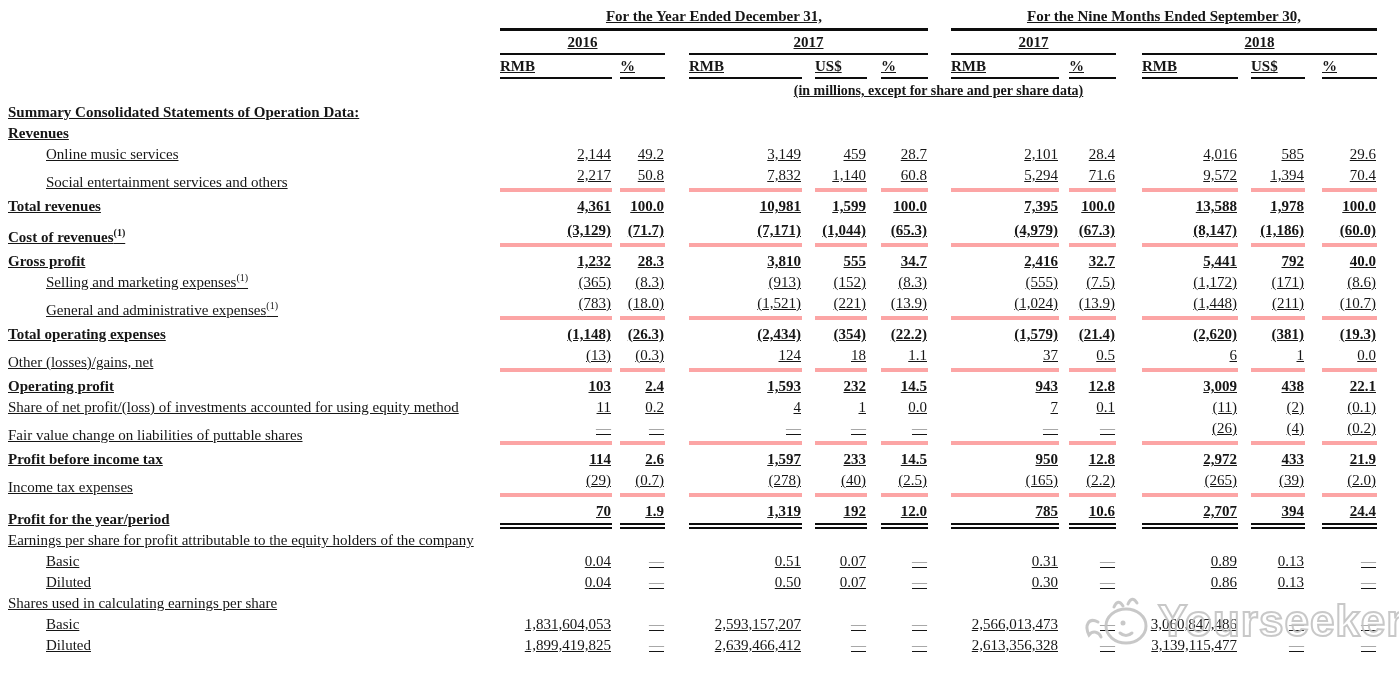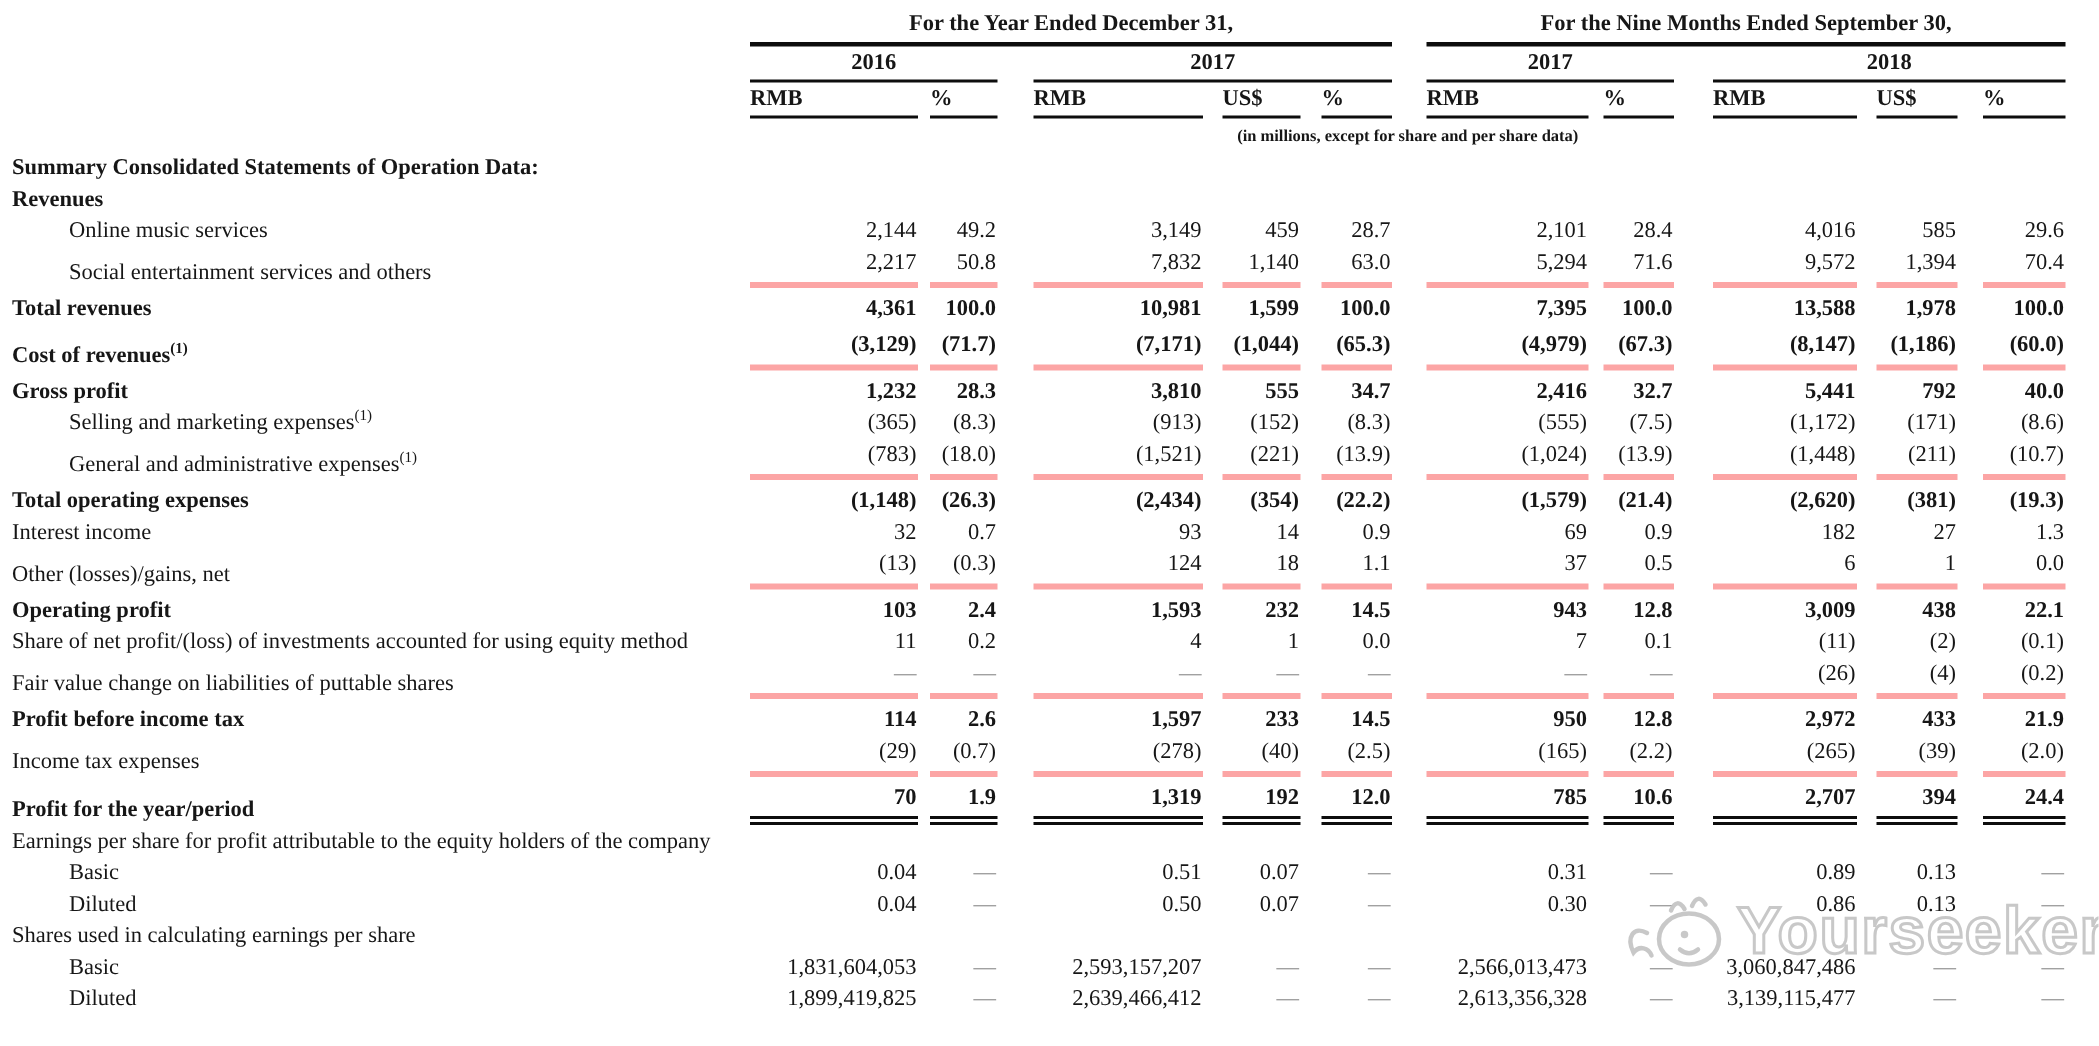--- a/index.html
+++ b/index.html
@@ -10,33 +10,34 @@
     font-family: "Liberation Serif", serif;
     color: #161616;
     overflow: hidden;
     position: relative;
   }
   table {
     border-collapse: separate;
     border-spacing: 0;
     table-layout: fixed;
     margin: 5px 0 0 8px;
+    text-decoration: underline;
   }
   td, th {
     vertical-align: bottom;
     font-size: 15px;
     line-height: 20px;
     padding: 1px 0 0 0;
     overflow: visible;
   }
   th { font-weight: bold; }
   th.grp  { text-align: center; border-bottom: 3px solid #0d0d0d; padding-bottom: 2px; white-space: nowrap; }
   th.yr   { border-bottom: 2px solid #0d0d0d; padding-bottom: 1px; }
   th.unit { text-align: left; border-bottom: 2px solid #0d0d0d; padding-bottom: 1px; }
-  th.note { text-align: center; font-size: 11px; padding-top: 2px; }
+  th.note { text-align: center; font-size: 14px; padding-top: 2px; }
   .sp  { padding: 0; }
   td.lbl { text-align: left; white-space: normal; margin-left: 35px; }
   td.val { text-align: right; white-space: nowrap; padding-right: 1px; }
   .b   { font-weight: bold; }
   .in1 { padding-left: 38px; }
   .hang { padding-left: 18px; text-indent: -18px; }
   .u   { border-bottom: 4px solid #fca5a5; padding-bottom: 3px; }
   .dd  { border-bottom: 6px double #0d0d0d; padding-bottom: 2px; }
   .padtop td { padding-top: 4px; }
   td .dash { color: #8c8c8c; }
@@ -207,21 +208,21 @@
         <td class="lbl in1">Social entertainment services and others</td>
         <td class="sp"></td>
         <td class="val u">2,217</td>
         <td class="sp"></td>
         <td class="val u">50.8</td>
         <td class="sp"></td>
         <td class="val u">7,832</td>
         <td class="sp"></td>
         <td class="val u">1,140</td>
         <td class="sp"></td>
-        <td class="val u">63.0</td>
+        <td class="val u">60.8</td>
         <td class="sp"></td>
         <td class="val u">5,294</td>
         <td class="sp"></td>
         <td class="val u">71.6</td>
         <td class="sp"></td>
         <td class="val u">9,572</td>
         <td class="sp"></td>
         <td class="val u">1,394</td>
         <td class="sp"></td>
         <td class="val u">70.4</td>
@@ -356,43 +357,20 @@
         <td class="sp"></td>
         <td class="val b">(1,579)</td>
         <td class="sp"></td>
         <td class="val b">(21.4)</td>
         <td class="sp"></td>
         <td class="val b">(2,620)</td>
         <td class="sp"></td>
         <td class="val b">(381)</td>
         <td class="sp"></td>
         <td class="val b">(19.3)</td>
-      </tr>
-      <tr>
-        <td class="lbl">Interest income</td>
-        <td class="sp"></td>
-        <td class="val">32</td>
-        <td class="sp"></td>
-        <td class="val">0.7</td>
-        <td class="sp"></td>
-        <td class="val">93</td>
-        <td class="sp"></td>
-        <td class="val">14</td>
-        <td class="sp"></td>
-        <td class="val">0.9</td>
-        <td class="sp"></td>
-        <td class="val">69</td>
-        <td class="sp"></td>
-        <td class="val">0.9</td>
-        <td class="sp"></td>
-        <td class="val">182</td>
-        <td class="sp"></td>
-        <td class="val">27</td>
-        <td class="sp"></td>
-        <td class="val">1.3</td>
       </tr>
       <tr>
         <td class="lbl">Other (losses)/gains, net</td>
         <td class="sp"></td>
         <td class="val u">(13)</td>
         <td class="sp"></td>
         <td class="val u">(0.3)</td>
         <td class="sp"></td>
         <td class="val u">124</td>
         <td class="sp"></td>

